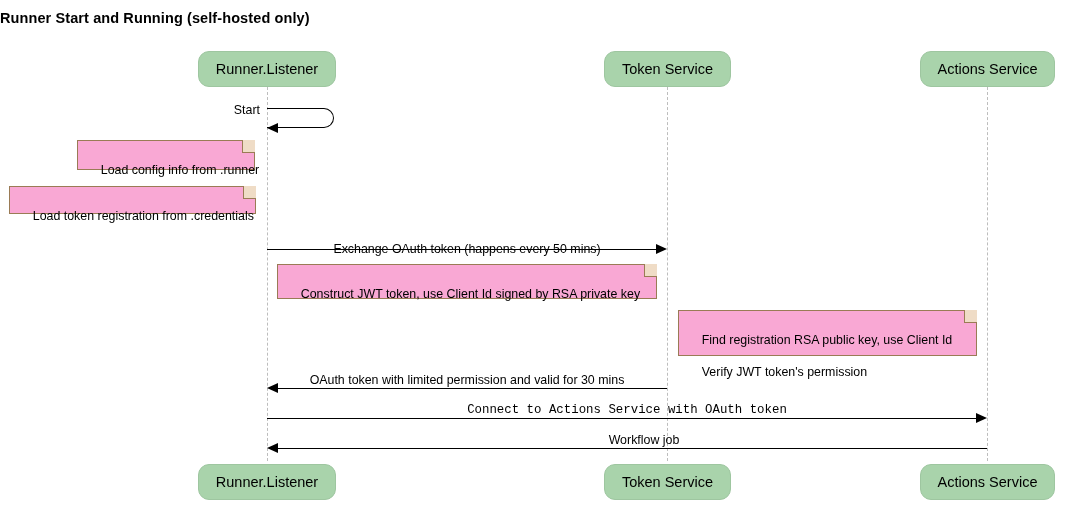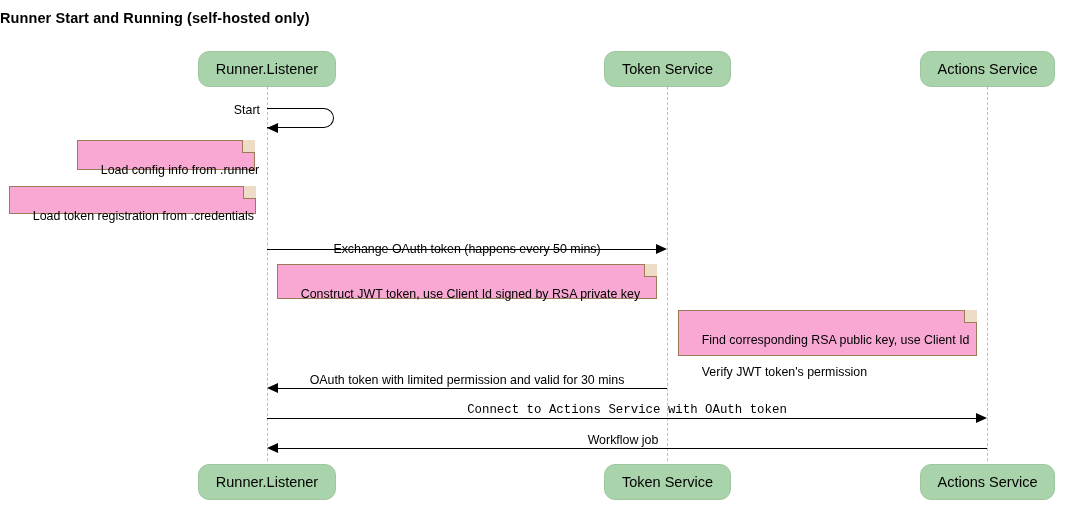--- a/index.html
+++ b/index.html
@@ -156,30 +156,30 @@
   <div class="msg-label" style="left:267px; top:234px; width:400px;margin-top:8px;">Exchange OAuth token (happens every 50 mins)</div>
   <div class="msg-line" style="left:267px; top:249px; width:390px;"></div>
   <div class="arrowhead right" style="left:656px; top:244px;"></div>
 
   <div class="note" style="left:277px; top:264px; width:380px; height:35px;">
     <span>Construct JWT token, use Client Id signed by RSA private key</span>
     <span class="fold"></span>
   </div>
 
   <div class="note" style="left:678px; top:310px; width:299px; height:46px;">
-    <span>Find corresponding RSA public key, use Client Id</span><br>
+    <span>Find registration RSA public key, use Client Id</span><br>
     <span>Verify JWT token's permission</span>
     <span class="fold"></span>
   </div>
 
   <div class="msg-label" style="left:267px; top:373px; width:400px;">OAuth token with limited permission and valid for 30 mins</div>
   <div class="msg-line" style="left:278px; top:388px; width:389px;"></div>
   <div class="arrowhead left" style="left:267px; top:383px;"></div>
 
   <div class="msg-label" style="left:267px; top:403px; width:720px;font-family:Liberation Mono, monospace;">Connect to Actions Service with OAuth token</div>
   <div class="msg-line" style="left:267px; top:418px; width:710px;"></div>
   <div class="arrowhead right" style="left:976px; top:413px;"></div>
 
-  <div class="msg-label" style="left:263px; top:433px; width:720px;">Workflow job</div>
+  <div class="msg-label" style="left:284px; top:433px; width:720px;">Workflow job</div>
   <div class="msg-line" style="left:278px; top:448px; width:709px;"></div>
   <div class="arrowhead left" style="left:267px; top:443px;"></div>
 
 </div>
 
 </body></html>

